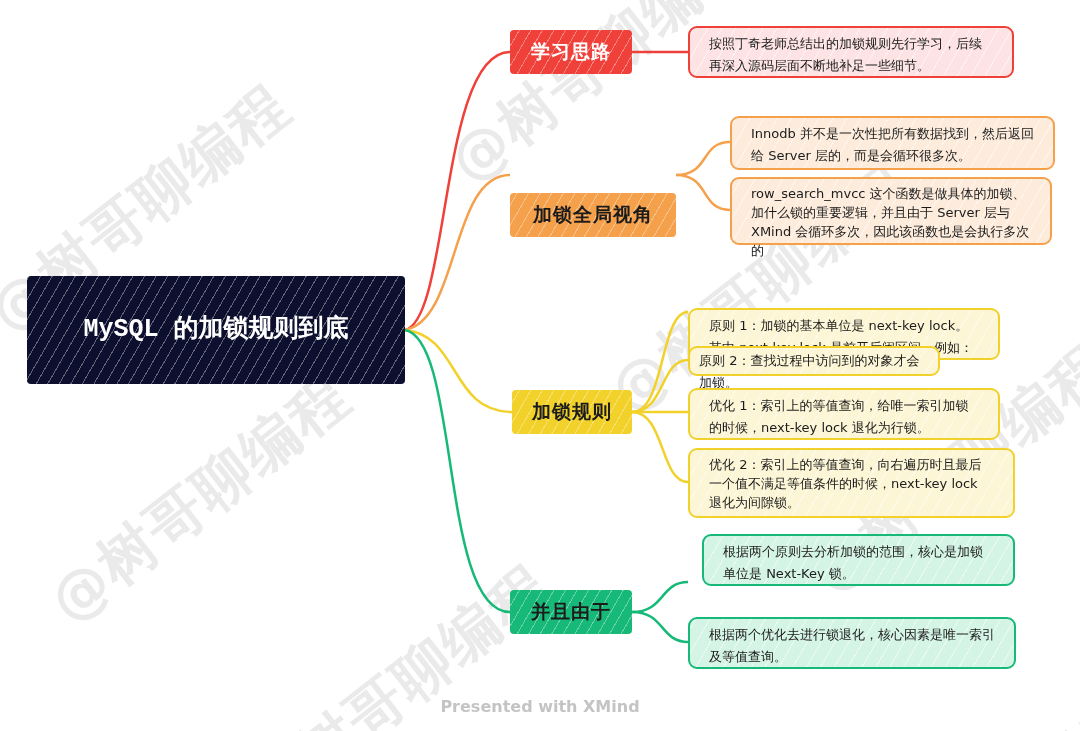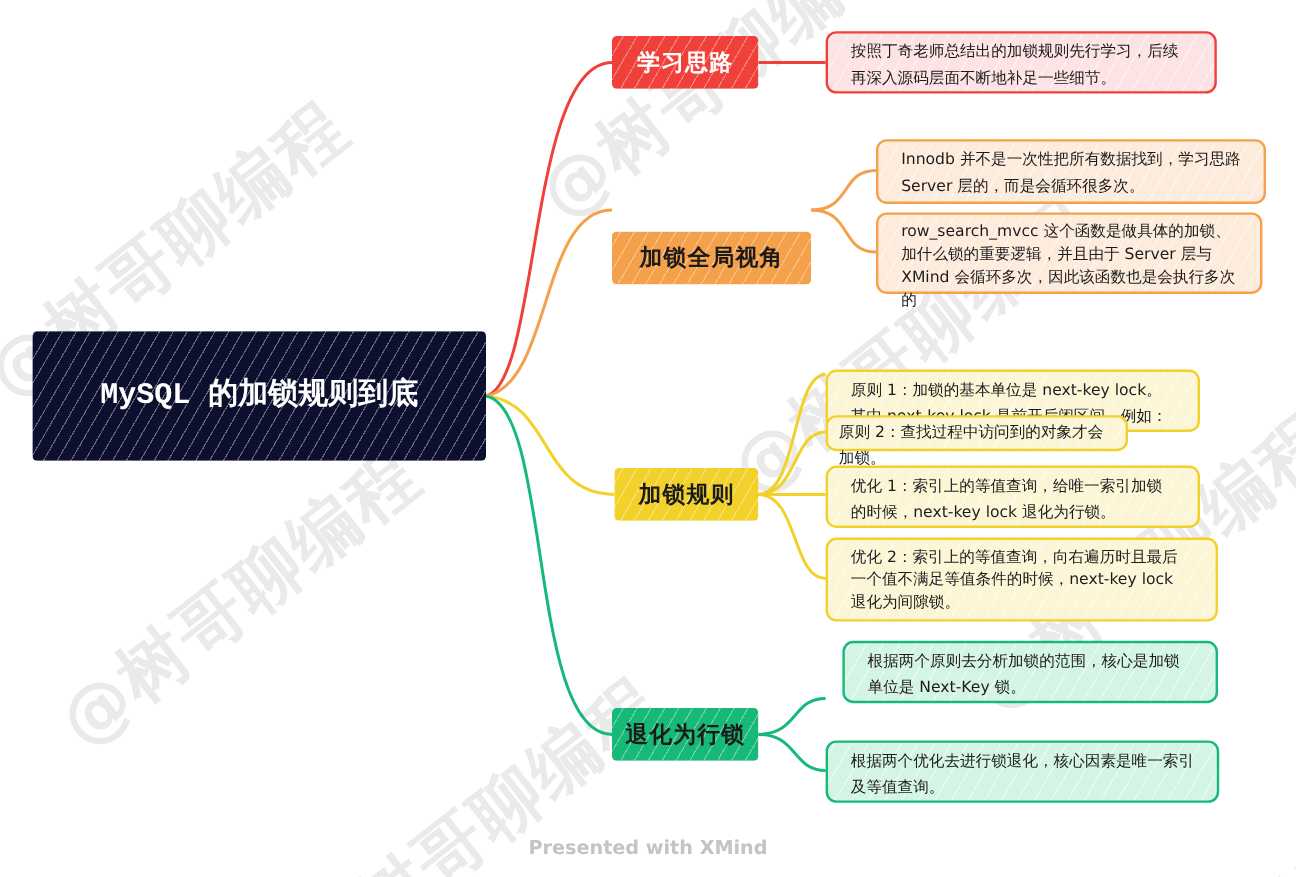--- a/index.html
+++ b/index.html
@@ -83,21 +83,21 @@
   <span>学习思路</span>
 </div>
 <div class="leaf" style="left:688px;top:26px;width:326px;height:52px;border-color:#f0403a;background-color:#fde3e3;">
   <span>按照丁奇老师总结出的加锁规则先行学习，后续再深入源码层面不断地补足一些细节。</span>
 </div>
 
 <div class="node branch hatch" style="left:510px;top:153px;width:166px;background-color:#f5a04b;color:#1b1b1b;margin-top:40px;">
   <span>加锁全局视角</span>
 </div>
 <div class="leaf" style="left:730px;top:116px;width:325px;height:54px;border-color:#f5a04b;background-color:#fdecdc;">
-  <span>Innodb 并不是一次性把所有数据找到，学习思路 Server 层的，而是会循环很多次。</span>
+  <span>Innodb 并不是一次性把所有数据找到，然后返回给 Server 层的，而是会循环很多次。</span>
 </div>
 <div class="leaf" style="left:730px;top:177px;width:322px;height:68px;border-color:#f5a04b;background-color:#fdecdc;line-height:19px;">
   <span>row_search_mvcc 这个函数是做具体的加锁、加什么锁的重要逻辑，并且由于 Server 层与 XMind 会循环多次，因此该函数也是会执行多次的</span>
 </div>
 
 <div class="node branch hatch" style="left:512px;top:390px;width:120px;background-color:#f1d12a;color:#1b1b1b;">
   <span>加锁规则</span>
 </div>
 <div class="leaf" style="left:688px;top:286px;width:312px;height:52px;border-color:#f1d12a;background-color:#fdf6d6;margin-top:22px;">
   <span>原则 1：加锁的基本单位是 next-key lock。其中 next-key lock 是前开后闭区间，例如：(2, 5]。</span>
@@ -106,21 +106,21 @@
   <span>原则 2：查找过程中访问到的对象才会加锁。</span>
 </div>
 <div class="leaf" style="left:688px;top:388px;width:312px;height:52px;border-color:#f1d12a;background-color:#fdf6d6;">
   <span>优化 1：索引上的等值查询，给唯一索引加锁的时候，next-key lock 退化为行锁。</span>
 </div>
 <div class="leaf" style="left:688px;top:448px;width:327px;height:70px;border-color:#f1d12a;background-color:#fdf6d6;line-height:19px;">
   <span>优化 2：索引上的等值查询，向右遍历时且最后一个值不满足等值条件的时候，next-key lock 退化为间隙锁。</span>
 </div>
 
 <div class="node branch hatch" style="left:510px;top:590px;width:122px;background-color:#17b978;color:#1b1b1b;">
-  <span>退化为行锁</span>
+  <span>并且由于</span>
 </div>
 <div class="leaf" style="left:688px;top:534px;width:313px;height:52px;border-color:#17b978;background-color:#d4f4e6;margin-left:14px;">
   <span>根据两个原则去分析加锁的范围，核心是加锁单位是 Next-Key 锁。</span>
 </div>
 <div class="leaf" style="left:688px;top:617px;width:328px;height:52px;border-color:#17b978;background-color:#d4f4e6;">
   <span>根据两个优化去进行锁退化，核心因素是唯一索引及等值查询。</span>
 </div>
 
 <div class="footer">Presented with XMind</div>
 

